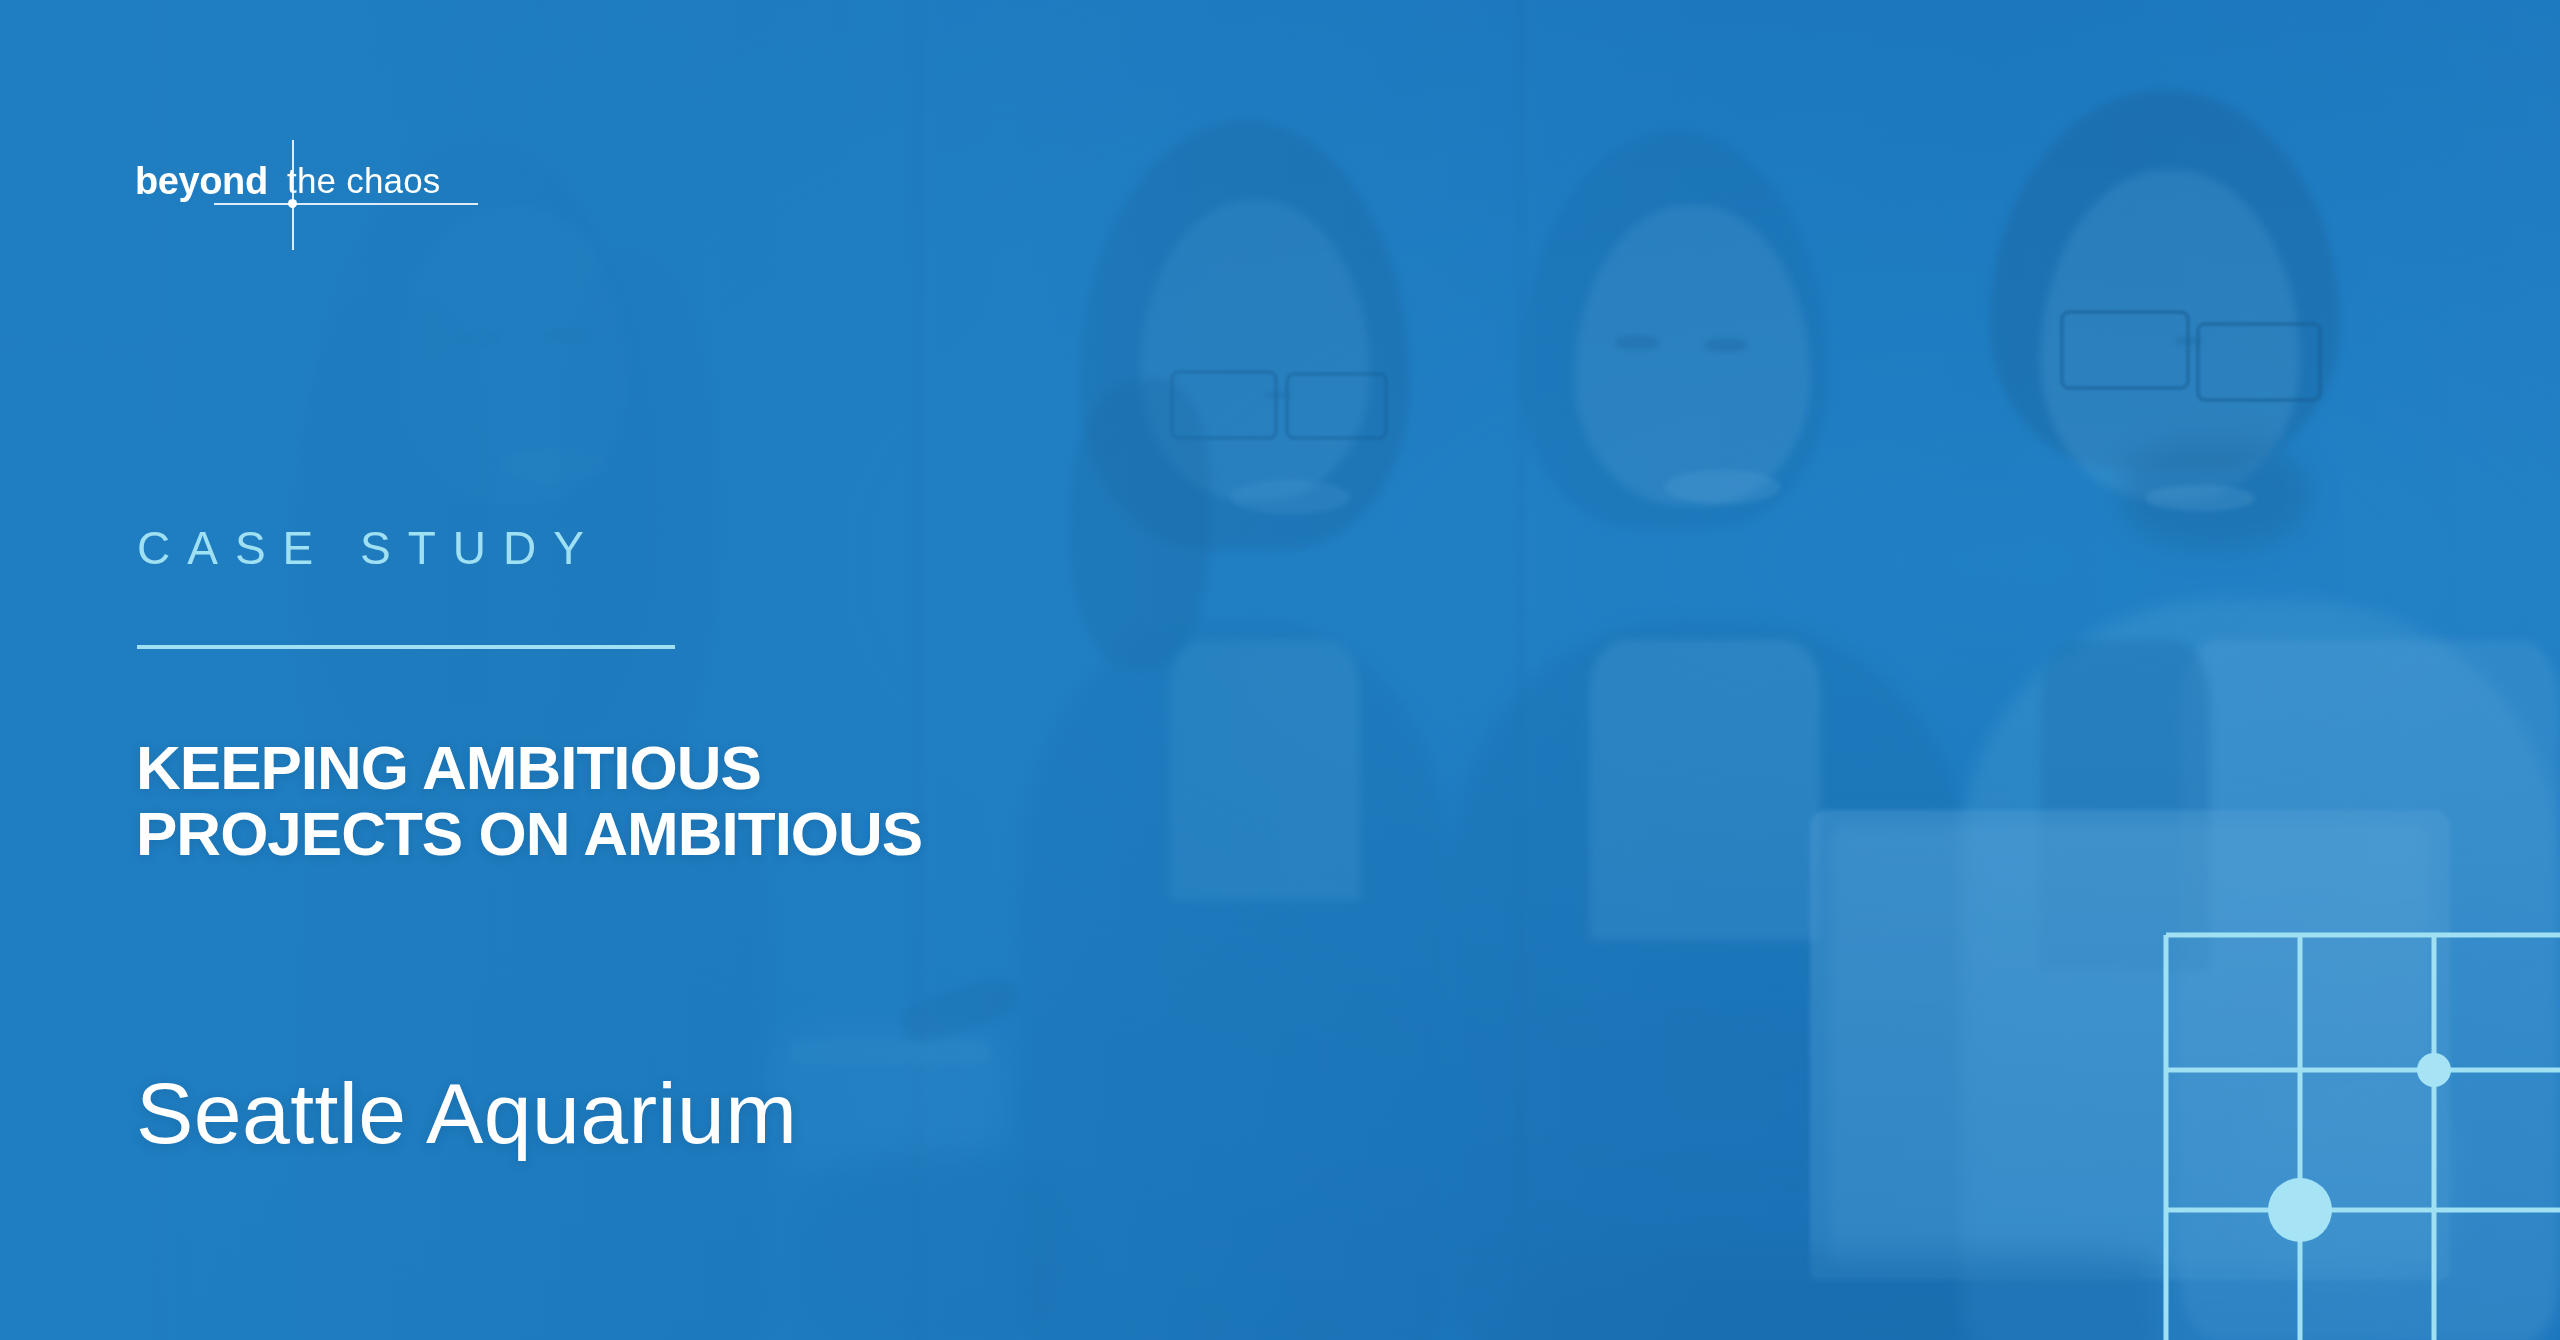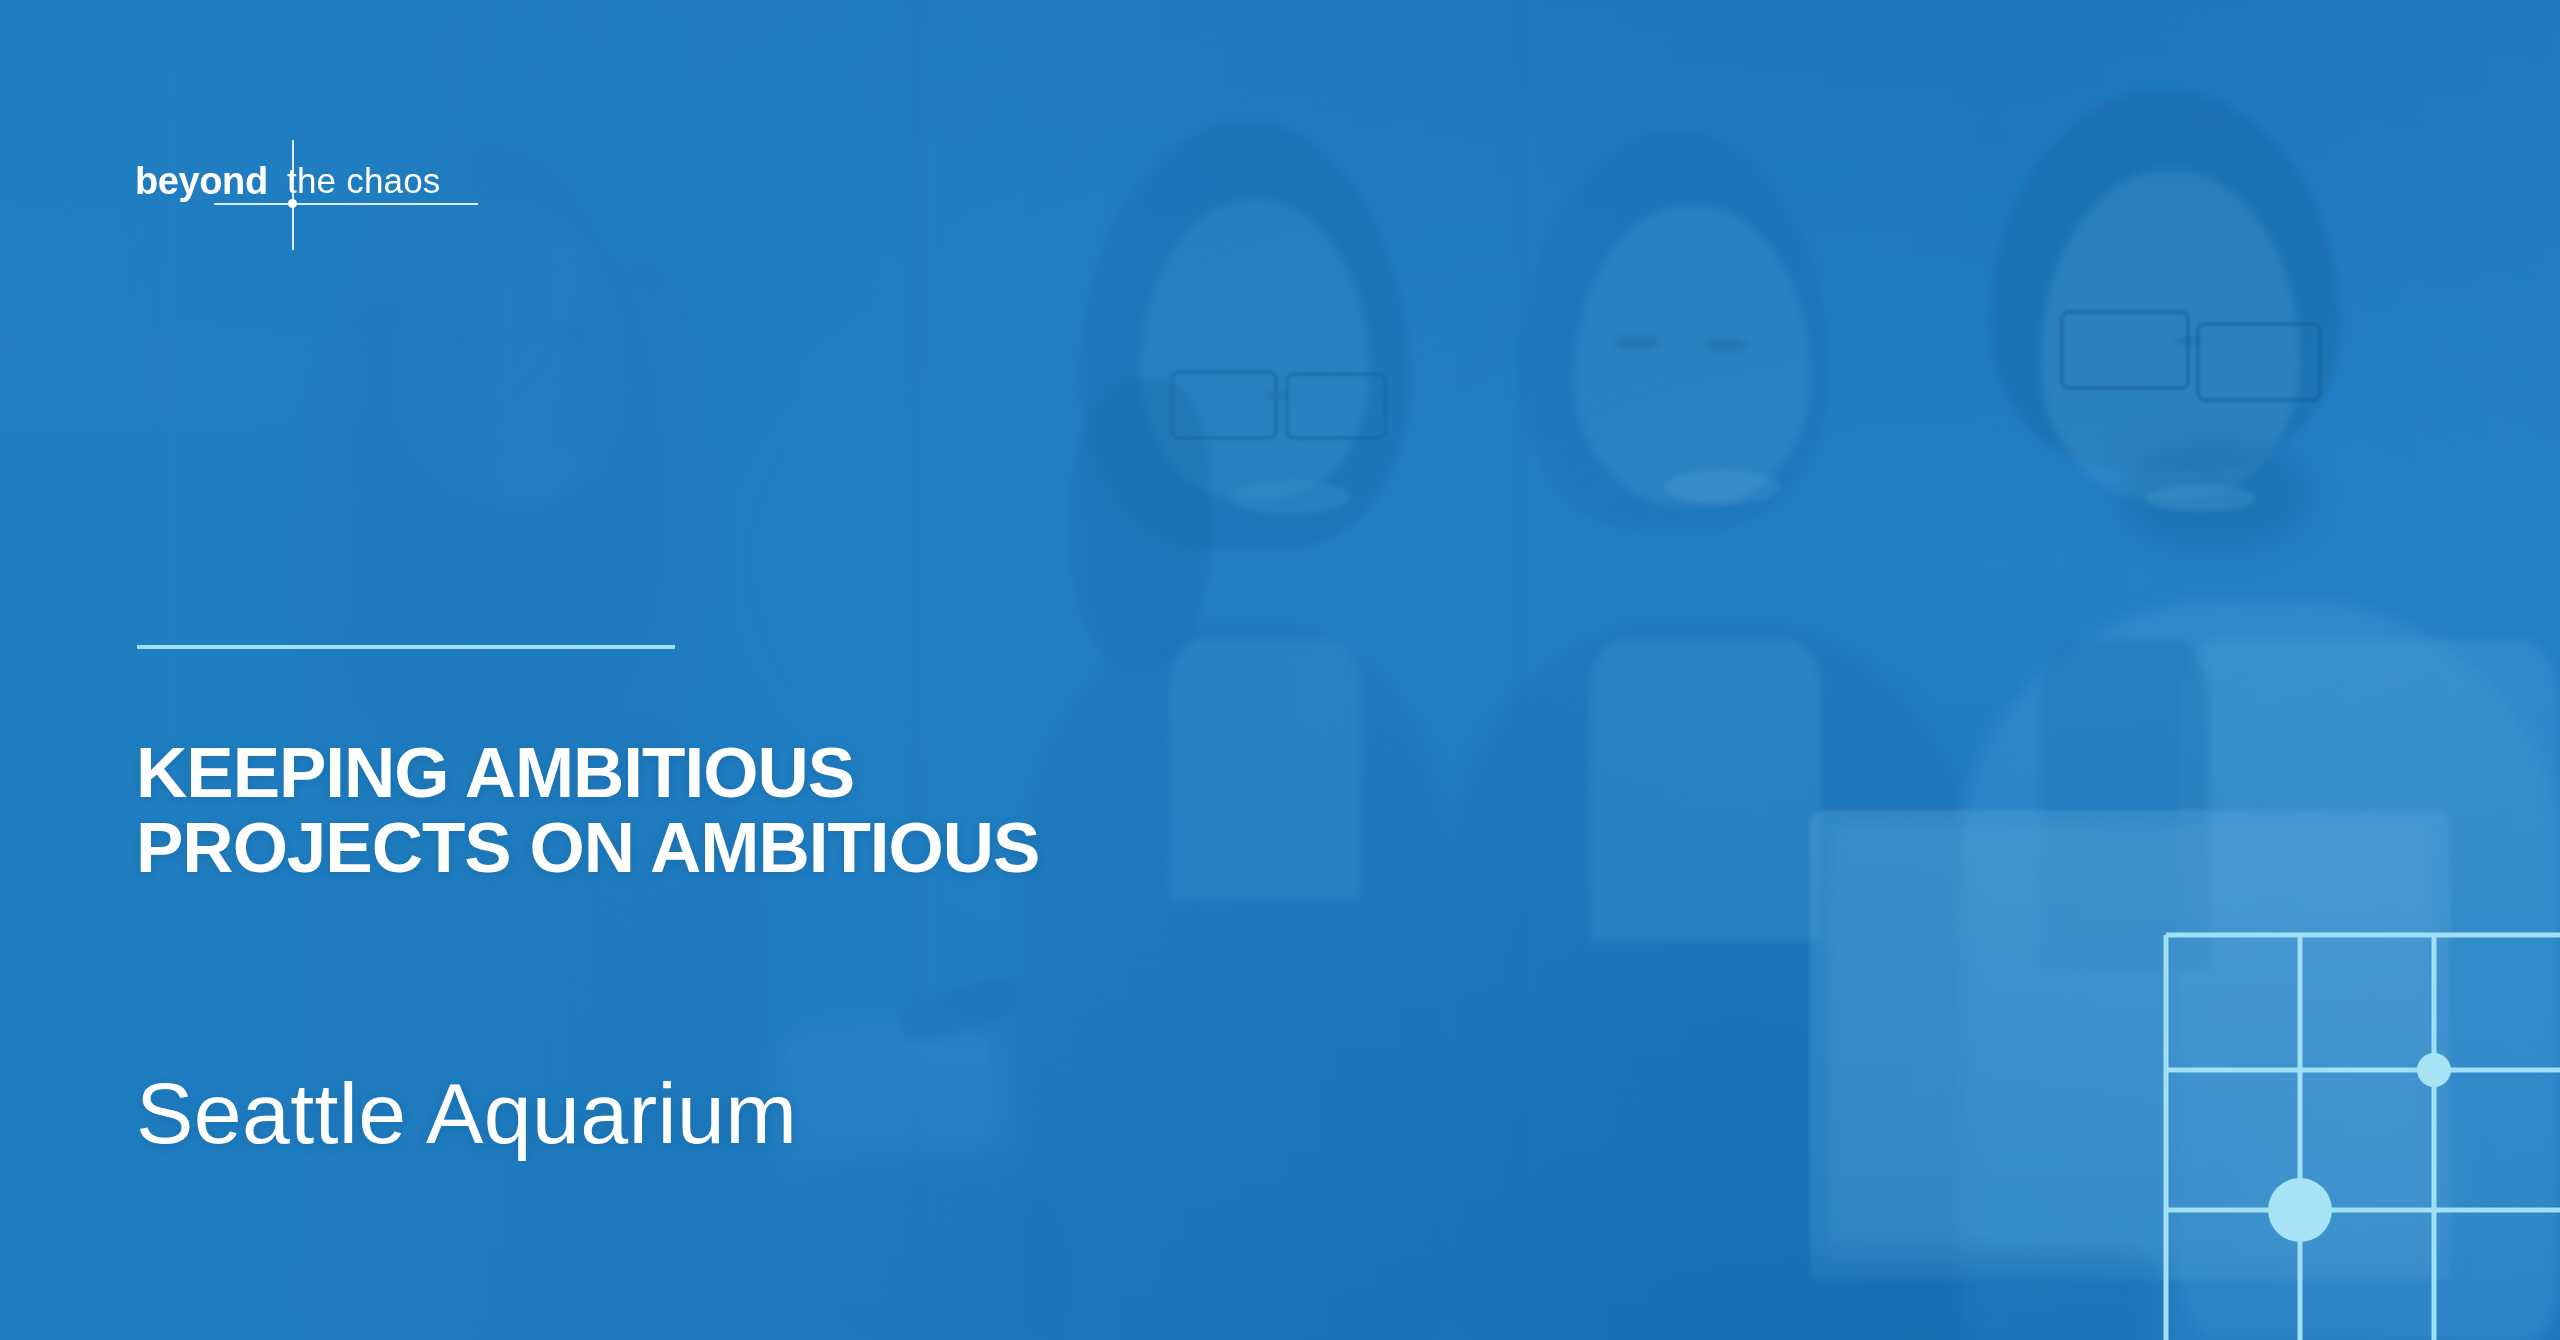--- a/index.html
+++ b/index.html
@@ -196,21 +196,21 @@
     width: 538px;
     height: 4px;
     background: #9fe0f3;
   }
 
   .headline {
     position: absolute;
     left: 136px;
     top: 735px;
     color: #ffffff;
-    font-size: 71px;
+    font-size: 62px;
     font-weight: 700;
     line-height: 1.06;
     letter-spacing: -1px;
     white-space: nowrap;
     text-shadow: 0 2px 10px rgba(10,60,100,0.18);
   }
   .headline .hl-line { display: block; }
 
   .subtitle {
     position: absolute;
@@ -302,20 +302,21 @@
   </div>
 
   <div class="logo">
     <div class="logo-hline"></div>
     <div class="logo-vline"></div>
     <div class="logo-dot"></div>
     <div class="logo-beyond">beyond</div>
     <div class="logo-the-chaos">the chaos</div>
   </div>
 
+  <div class="eyebrow">CASE STUDY</div>
   <div class="eyebrow-rule"></div>
 
   <div class="headline">
     <span class="hl-line">KEEPING AMBITIOUS</span>
     <span class="hl-line">PROJECTS ON AMBITIOUS</span>
   </div>
 
   <div class="subtitle">Seattle Aquarium</div>
 
   <svg class="grid-deco" viewBox="0 0 400 412">

